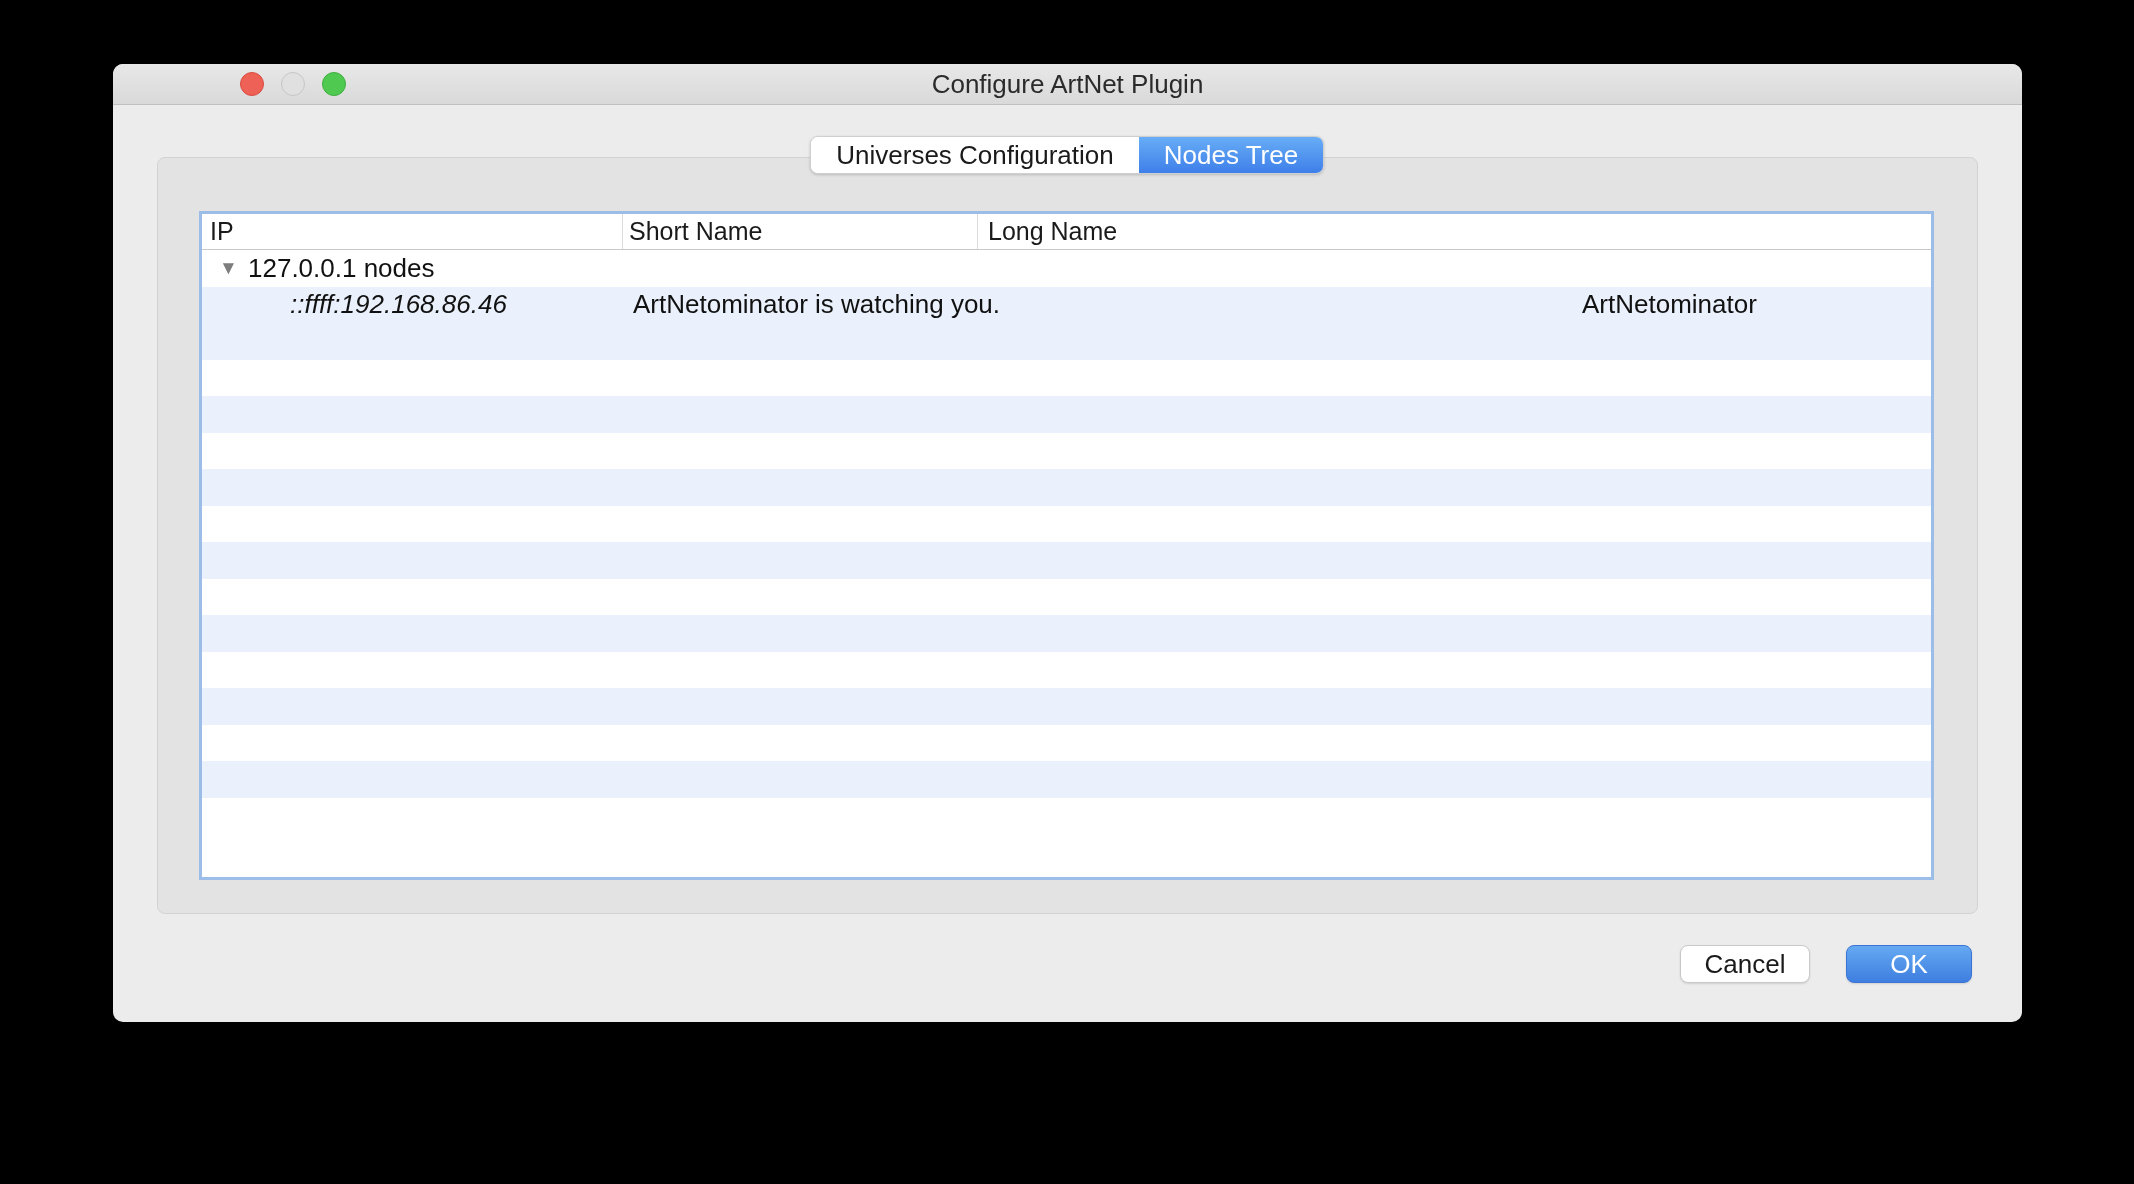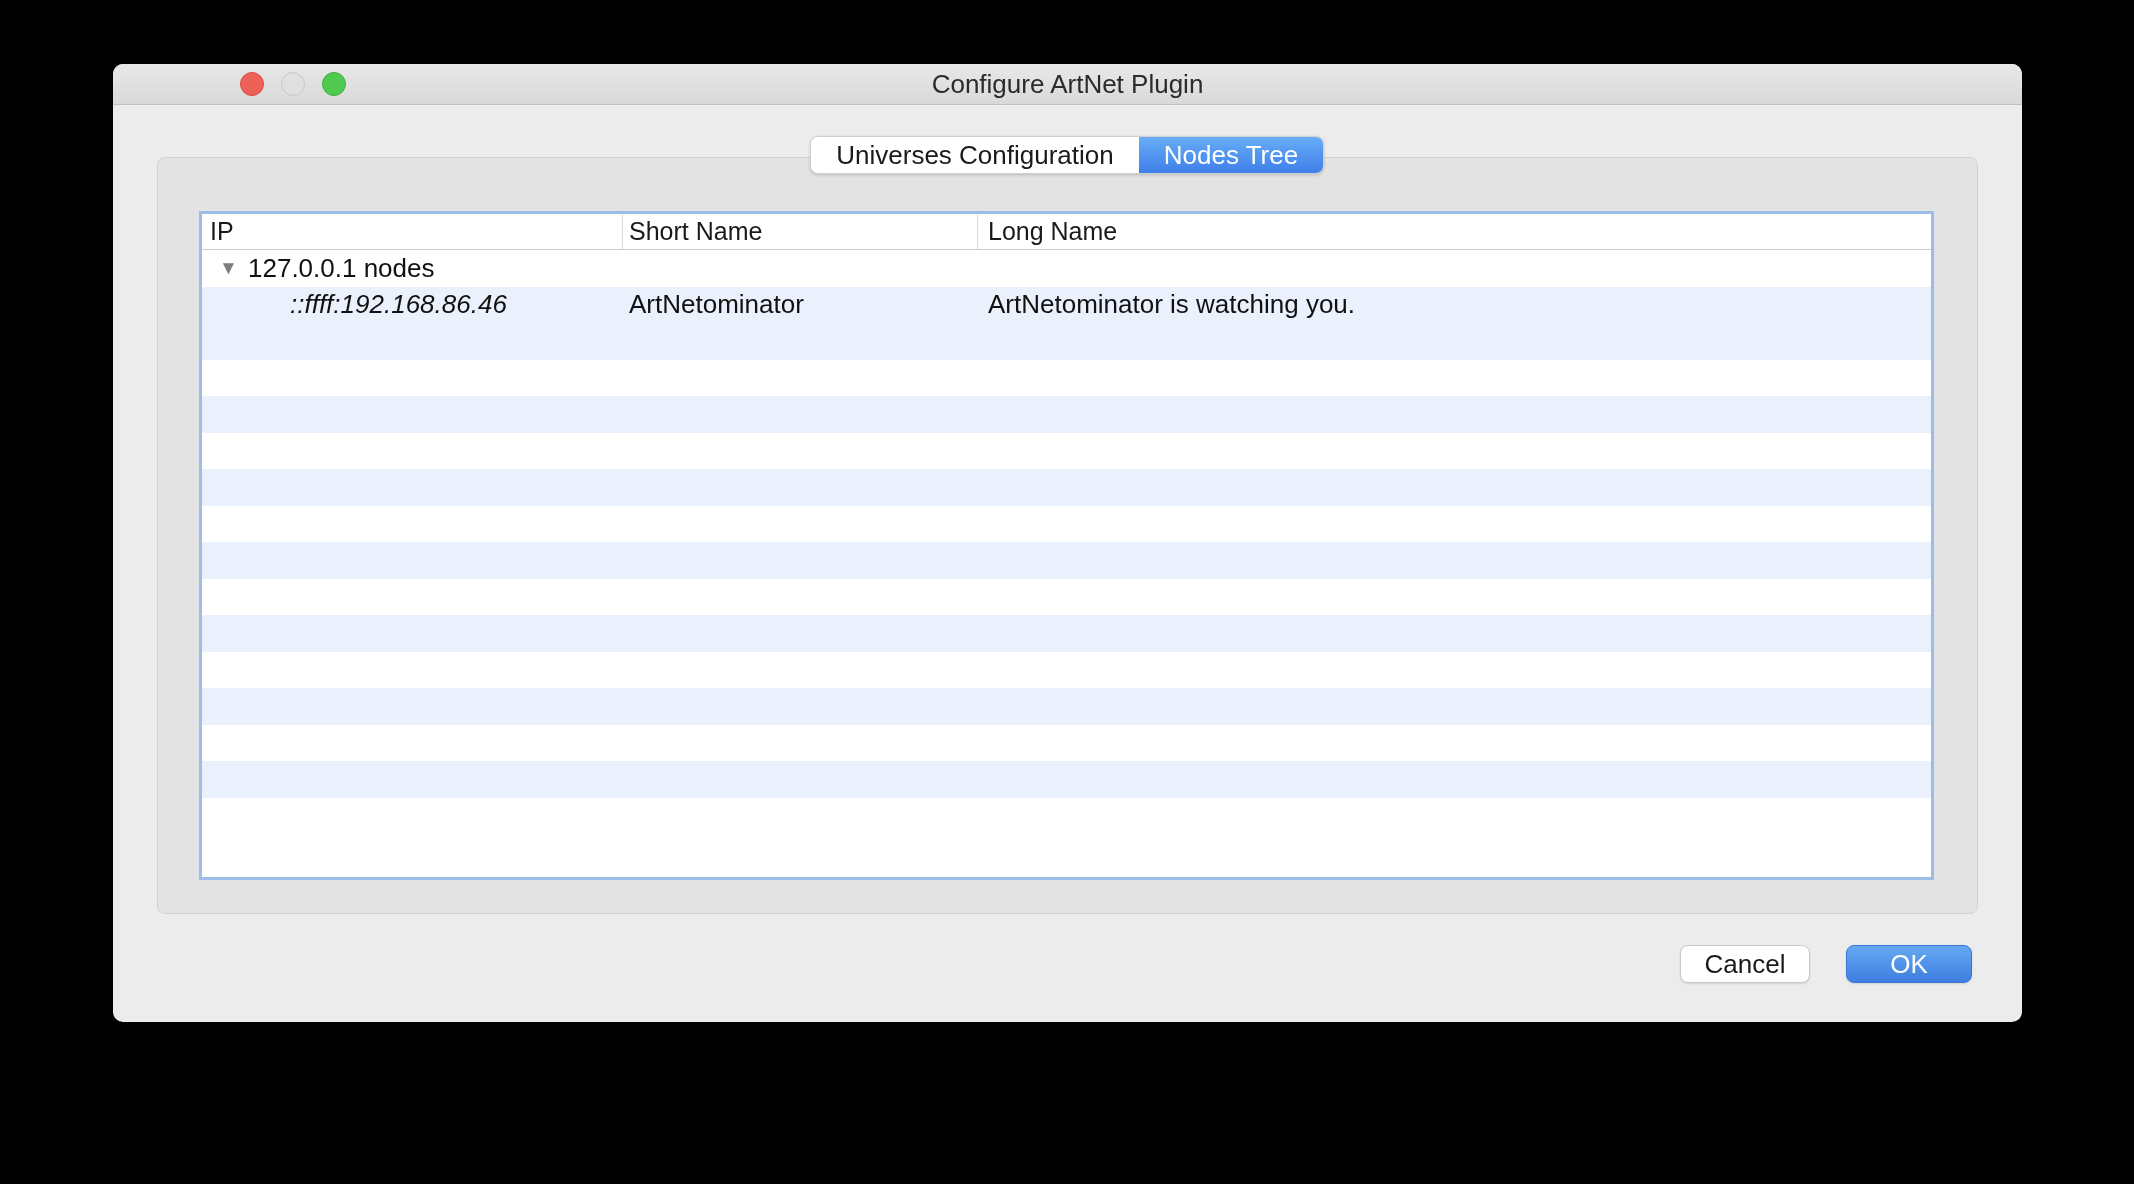--- a/index.html
+++ b/index.html
@@ -108,25 +108,25 @@
       </div>
       <div class="cell c2"></div>
       <div class="cell c3"></div>
     </div>
 
     <div id="rows-container">
         <div class="row alt">
           <div class="cell c1">
             <span class="child-indent">::ffff:192.168.86.46</span>
           </div>
+          <div class="cell c3">
+            <span>ArtNetominator is watching you.</span>
+          </div>
           <div class="cell c2">
             <span>ArtNetominator</span>
-          </div>
-          <div class="cell c3">
-            <span>ArtNetominator is watching you.</span>
           </div>
         </div>
         <div class="row alt"></div>
         <div class="row"></div>
         <div class="row alt"></div>
         <div class="row"></div>
         <div class="row alt"></div>
         <div class="row"></div>
         <div class="row alt"></div>
         <div class="row"></div>

